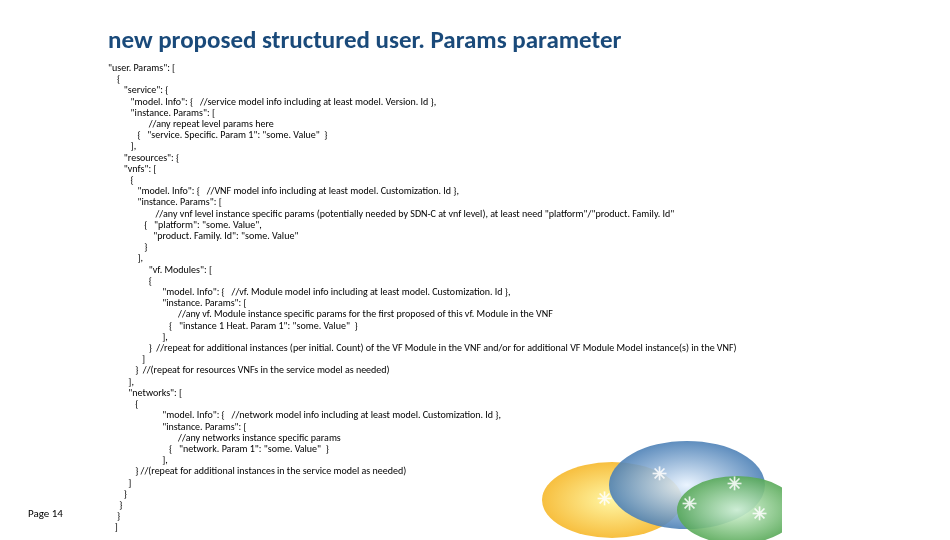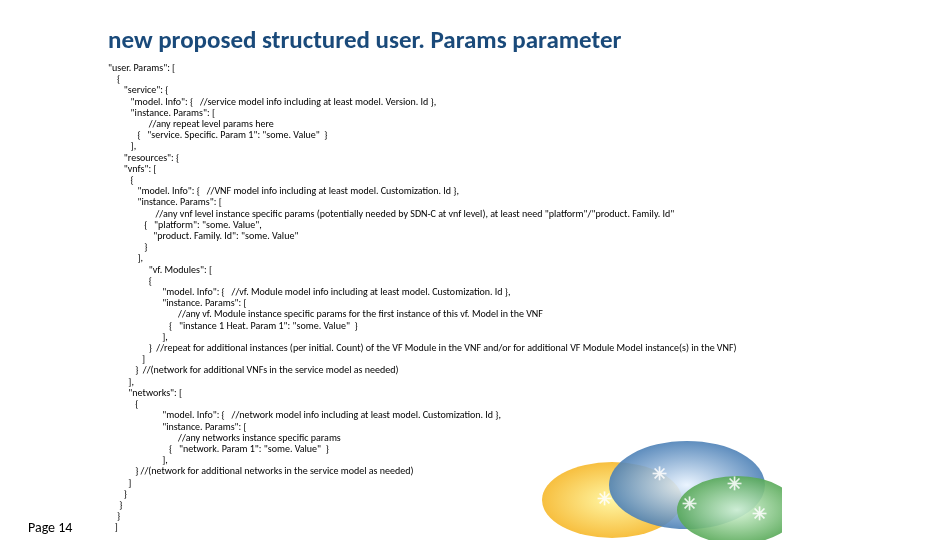--- a/index.html
+++ b/index.html
@@ -31,22 +31,22 @@
     left: 108px;
     font-family: Calibri, Arial, sans-serif;
     font-size: 10px;
     line-height: 11.2px;
     color: #000;
     white-space: pre;
   }
   .page-num {
     position: absolute;
     left: 28px;
-    bottom: 4px;
-    font-size: 14px;
+    bottom: 20px;
+    font-size: 11px;
     color: #000;
   }
   
   .decor {
     position: absolute;
     right: 0;
     bottom: 0;
     width: 280px;
     height: 160px;
     pointer-events: none;
@@ -74,35 +74,35 @@
 <span>             "instance. Params": [</span>
 <span>                     //any vnf level instance specific params (potentially needed by SDN-C at vnf level), at least need "platform"/"product. Family. Id"</span>
 <span>                {   "platform": "some. Value",</span>
 <span>                    "product. Family. Id": "some. Value"</span>
 <span>                }</span>
 <span>             ],</span>
 <span>                  "vf. Modules": [</span>
 <span>                  {</span>
 <span>                        "model. Info": {   //vf. Module model info including at least model. Customization. Id },</span>
 <span>                        "instance. Params": [</span>
-<span>                               //any vf. Module instance specific params for the first instance of this vf. Model in the VNF</span>
+<span>                               //any vf. Module instance specific params for the first proposed of this vf. Module in the VNF</span>
 <span>                           {   "instance 1 Heat. Param 1": "some. Value"  }</span>
 <span>                        ],</span>
 <span>                  }  //repeat for additional instances (per initial. Count) of the VF Module in the VNF and/or for additional VF Module Model instance(s) in the VNF)</span>
 <span>               ]</span>
-<span>            }  //(network for additional VNFs in the service model as needed)</span>
+<span>            }  //(repeat for resources VNFs in the service model as needed)</span>
 <span>         ],</span>
 <span>         "networks": [</span>
 <span>            {</span>
 <span>                        "model. Info": {   //network model info including at least model. Customization. Id },</span>
 <span>                        "instance. Params": [</span>
 <span>                               //any networks instance specific params</span>
 <span>                           {   "network. Param 1": "some. Value"  }</span>
 <span>                        ],</span>
-<span>            } //(network for additional networks in the service model as needed)</span>
+<span>            } //(repeat for additional instances in the service model as needed)</span>
 <span>         ]</span>
 <span>       }</span>
 <span>     }</span>
 <span>    }</span>
 <span>   ]</span></div>
 
   <div class="page-num">Page 14</div>
 
   <svg class="decor" viewBox="0 0 280 160">
     <defs>

